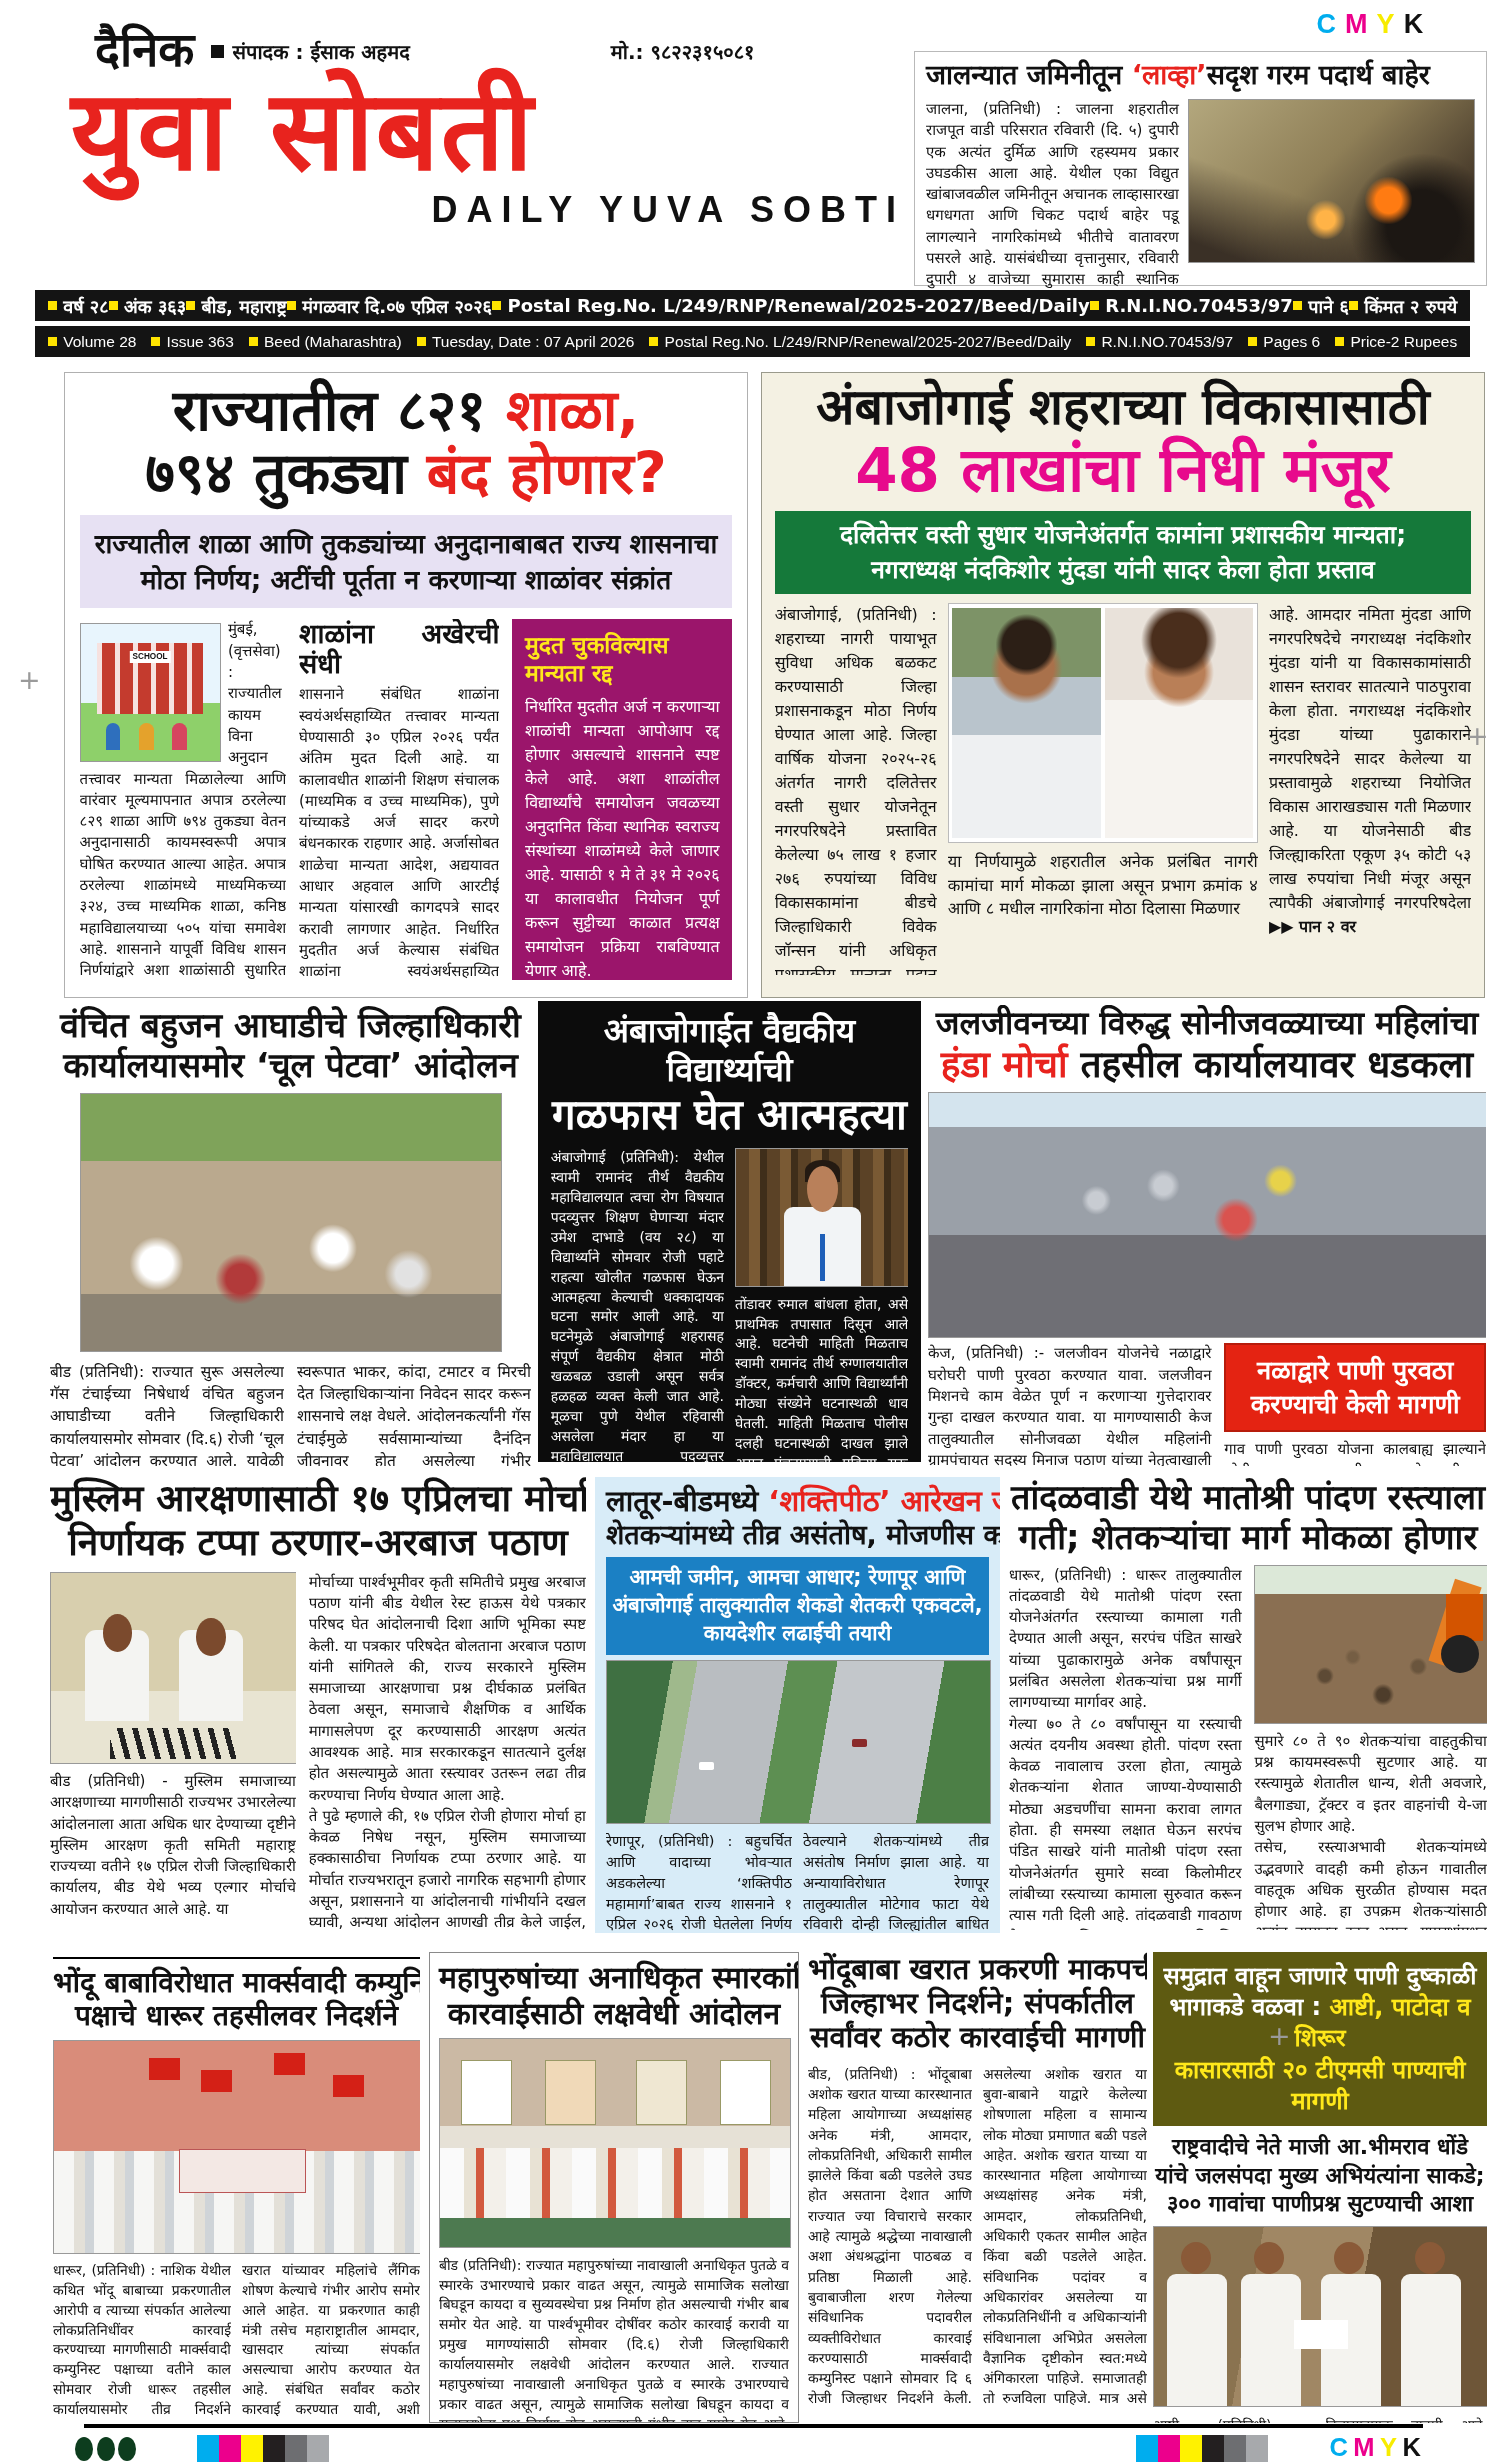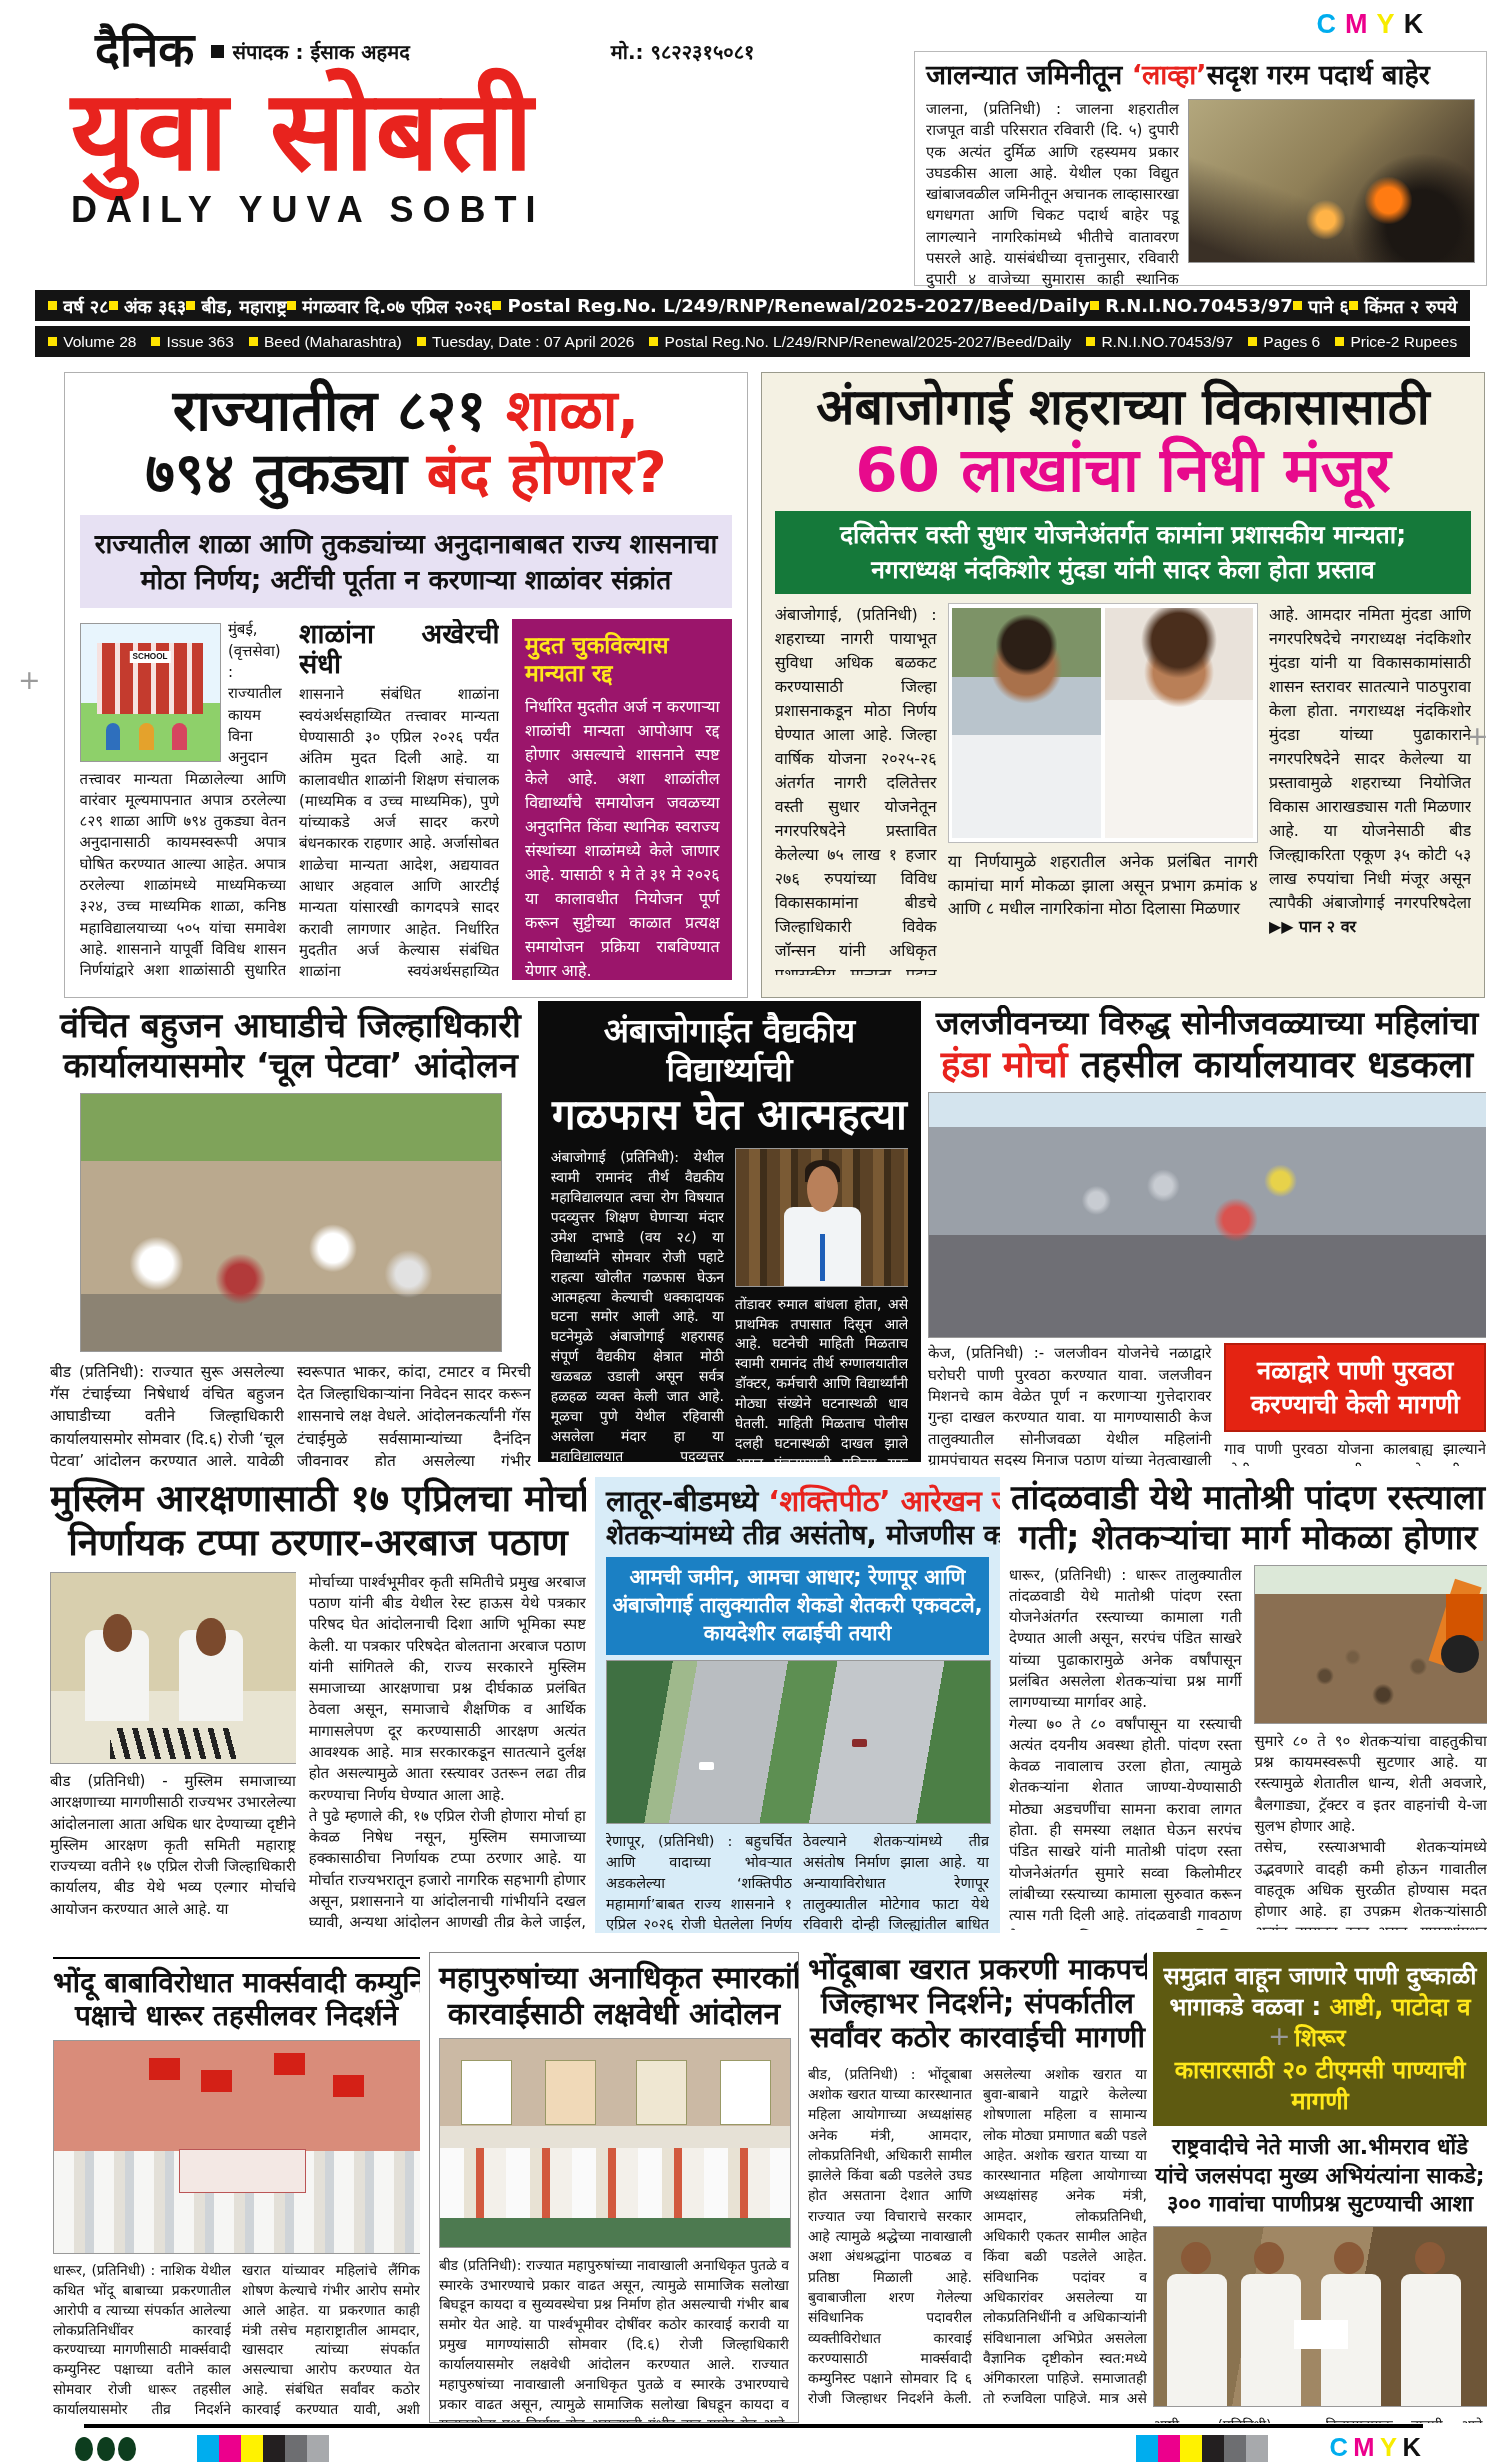--- a/index.html
+++ b/index.html
@@ -18,21 +18,21 @@
   #cmyk-top span{margin-left:7.3px;}
   .c-c{color:#00adee;} .c-m{color:#ec008c;} .c-y{color:#f7ec00;} .c-k{color:#111;}
 
   #masthead{top:25.5px;left:71px;width:834px;}
   #mast-row1{display:flex;align-items:flex-end;gap:16.4px;margin-left:24px;}
   #daily-lbl{font-size:47px;font-weight:700;line-height:1;}
   #editor-row{display:flex;align-items:center;gap:9px;font-size:20px;font-weight:700;padding-bottom:7.3px;}
   .blk-sq{display:inline-block;width:12.8px;height:12.8px;background:#111;}
   #phone{margin-left:192px;}
   #mast-title{color:#e8231e;font-size:111px;font-weight:700;line-height:1.05;white-space:nowrap;letter-spacing:1.8px;}
-  #mast-sub{font-family:"Liberation Sans",sans-serif;font-weight:700;font-size:36px;letter-spacing:9px;text-align:left;width:100%;}
+  #mast-sub{font-family:"Liberation Sans",sans-serif;font-weight:700;font-size:36px;letter-spacing:9px;text-align:right;width:100%;}
 
   #top-story{top:51px;left:914px;width:573px;height:235px;border:1.8px solid #b9b9b9;box-shadow:0 0 0 3.6px #fff inset;padding:7.3px 11px;box-sizing:border-box;}
   #top-story .hl{font-size:27px;font-weight:700;line-height:1.2;white-space:nowrap;}
   #top-story-body{display:flex;gap:9px;margin-top:7.3px;}
   #top-story-text{width:47%;font-size:15px;line-height:1.42;}
   .more{font-weight:700;}
   .photo{border:0.9px solid #999;}
   #ph-fire{width:53%;height:162px;
     background:
       radial-gradient(circle at 70% 62%,#ff7b12 0 12.8px,rgba(255,123,18,0) 24px),
@@ -359,21 +359,21 @@
       </div>
       <div id="school-c3" class="overflow">
         <div class="bxh">मुदत चुकविल्यास मान्यता रद्द</div>
         <div class="bxb just">निर्धारित मुदतीत अर्ज न करणाऱ्या शाळांची मान्यता आपोआप रद्द होणार असल्याचे शासनाने स्पष्ट केले आहे. अशा शाळांतील विद्यार्थ्यांचे समायोजन जवळच्या अनुदानित किंवा स्थानिक स्वराज्य संस्थांच्या शाळांमध्ये केले जाणार आहे. यासाठी १ मे ते ३१ मे २०२६ या कालावधीत नियोजन पूर्ण करून सुट्टीच्या काळात प्रत्यक्ष समायोजन प्रक्रिया राबविण्यात येणार आहे.</div>
       </div>
     </div>
   </div>
 
   <div id="fund-box" class="abs overflow">
     <div id="fund-hl1">अंबाजोगाई शहराच्या विकासासाठी</div>
-    <div id="fund-hl2">60 लाखांचा निधी मंजूर</div>
+    <div id="fund-hl2">48 लाखांचा निधी मंजूर</div>
     <div id="fund-green">
       <div>दलितेत्तर वस्ती सुधार योजनेअंतर्गत कामांना प्रशासकीय मान्यता;</div>
       <div>नगराध्यक्ष नंदकिशोर मुंदडा यांनी सादर केला होता प्रस्ताव</div>
     </div>
     <div id="fund-body">
       <div id="fund-c1" class="just overflow">अंबाजोगाई, (प्रतिनिधी) : शहराच्या नागरी पायाभूत सुविधा अधिक बळकट करण्यासाठी जिल्हा प्रशासनाकडून मोठा निर्णय घेण्यात आला आहे. जिल्हा वार्षिक योजना २०२५-२६ अंतर्गत नागरी दलितेत्तर वस्ती सुधार योजनेतून नगरपरिषदेने प्रस्तावित केलेल्या ७५ लाख १ हजार २७६ रुपयांच्या विविध विकासकामांना बीडचे जिल्हाधिकारी विवेक जॉन्सन यांनी अधिकृत प्रशासकीय मान्यता प्रदान केली आहे.</div>
       <div id="fund-mid" class="overflow">
         <div id="fund-photos">
           <div id="ph-man1" class="ph-man"></div>
           <div id="ph-man2" class="ph-man"></div>

